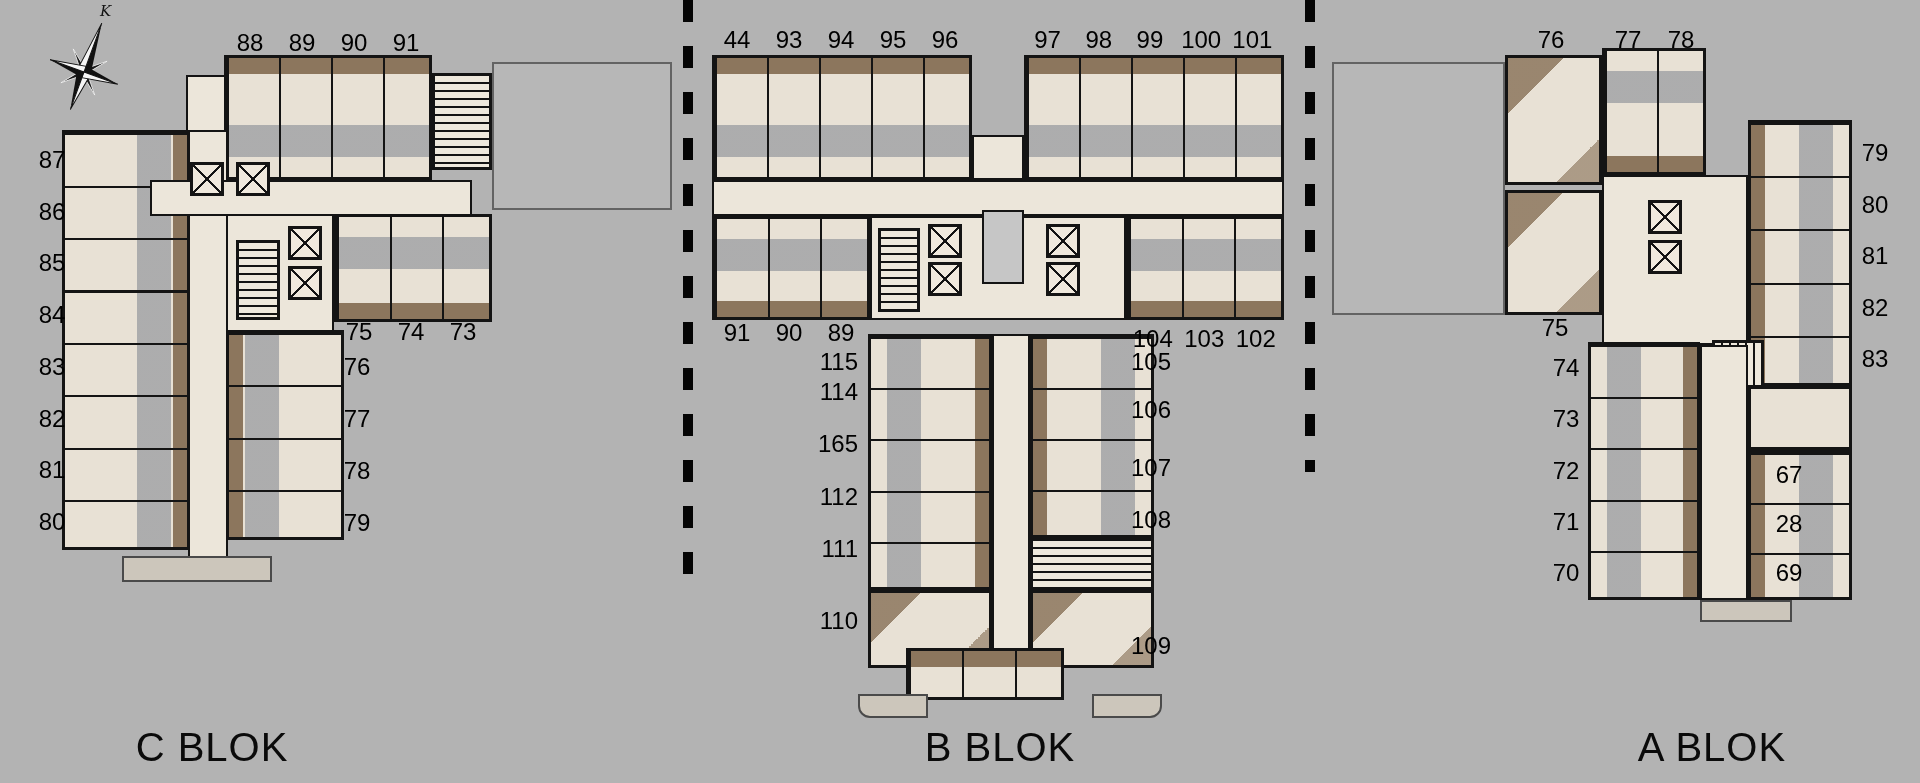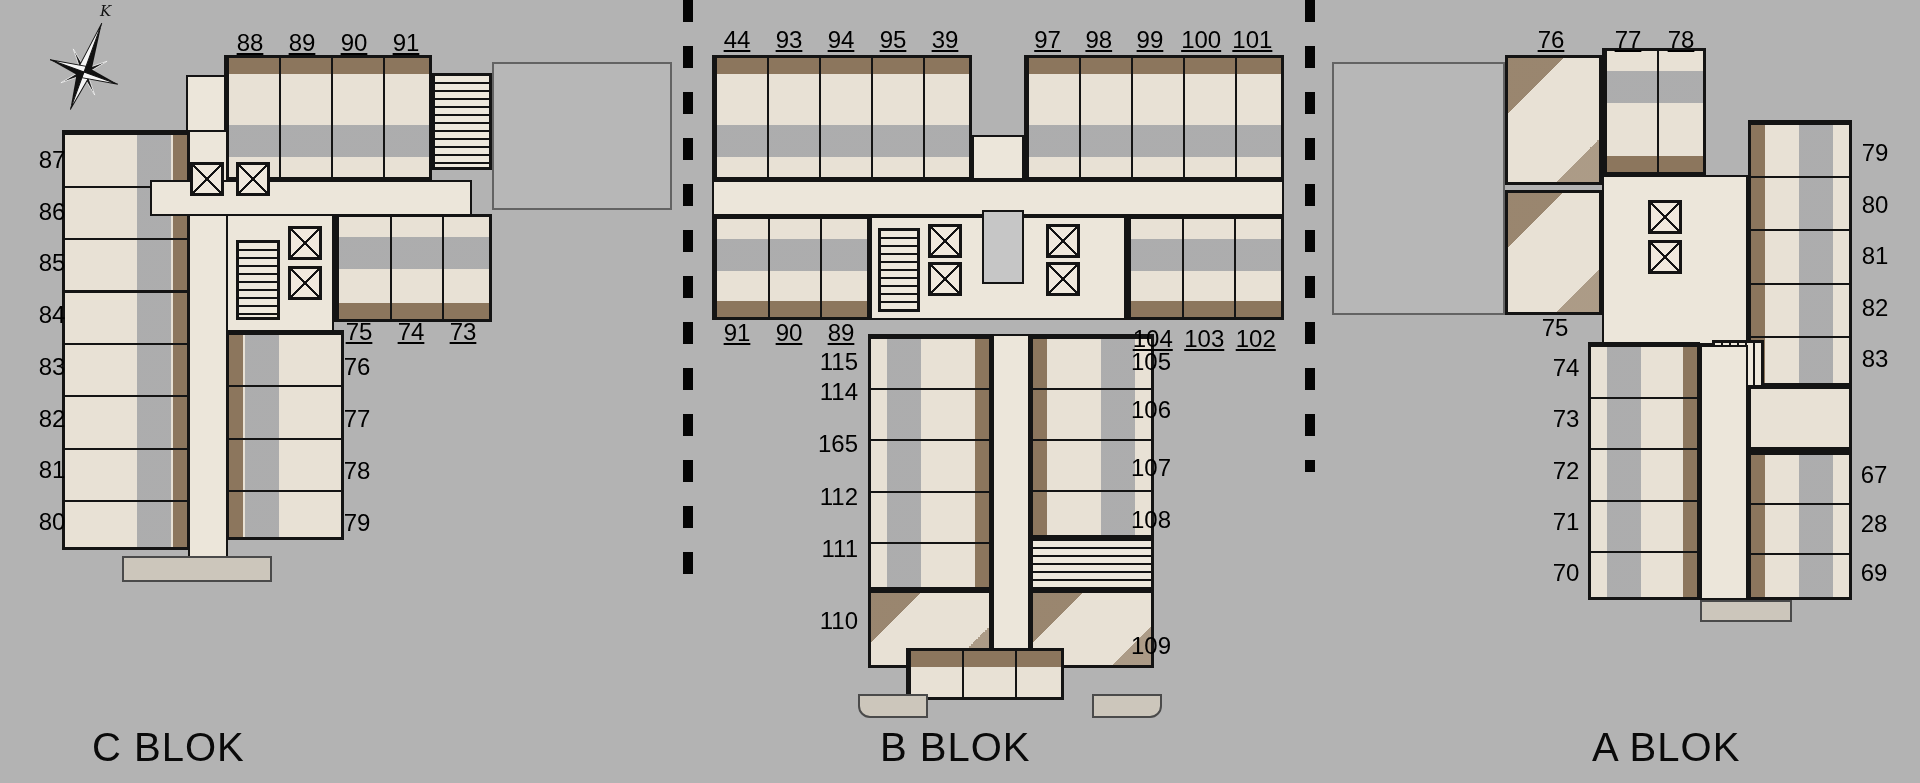--- a/index.html
+++ b/index.html
@@ -38,40 +38,40 @@
   .balcony{position:absolute;box-sizing:border-box;background:#ccc6bb;border:2px solid #4a4a4a;}
   .suite{position:absolute;box-sizing:border-box;border:3px solid #141414;background:
       linear-gradient(135deg,rgba(140,118,93,.85) 0 26%,transparent 26%),
       linear-gradient(315deg,rgba(140,118,93,.65) 0 20%,transparent 20%),
       #e8e1d5;}
   .dash-line{position:absolute;width:10px;
       background:repeating-linear-gradient(180deg,#050505 0 22px,transparent 22px 46px);}
 
   
   .room-num{font-size:24px;line-height:30px;color:#000;}
-  .num-row{position:absolute;display:flex;text-decoration:underline;}
+  .num-row{position:absolute;display:flex;}
   .num-row .room-num{width:var(--cellw,52px);text-align:center;}
   .num-col{position:absolute;display:flex;flex-direction:column;justify-content:space-between;}
   .num-col .room-num{display:block;text-align:center;width:100%;}
   .num-col.manual{justify-content:flex-end;}
   #b-stem-left-col{text-align:right;}
   #b-stem-left-col .room-num{text-align:right;}
   #b-stem-right-col .room-num{text-align:left;}
   #b-stem-left-col .room-num:nth-child(2){}
   #b-stem-left-col .room-num:nth-child(3){margin-top:22px}
   #b-stem-left-col .room-num:nth-child(4){margin-top:23px}
   #b-stem-left-col .room-num:nth-child(5){margin-top:22px}
   #b-stem-left-col .room-num:nth-child(6){margin-top:42px}
   #b-stem-right-col .room-num:nth-child(2){margin-top:18px}
   #b-stem-right-col .room-num:nth-child(3){margin-top:28px}
   #b-stem-right-col .room-num:nth-child(4){margin-top:22px}
   #b-stem-right-col .room-num:nth-child(5){margin-top:96px}
   #a-top-row .room-num:nth-child(2){margin-left:25px}
   #a-top-row .room-num:nth-child(3){margin-left:1px}
-  .block-label{position:absolute;width:240px;font-size:40px;line-height:46px;
+  .block-label{position:absolute;width:240px;text-align:center;font-size:40px;line-height:46px;
                color:#0a0a0a;letter-spacing:1px;}
 </style>
 </head>
 <body>
 
 <div id="stage">
 
   <svg style="position:absolute;left:24px;top:0;width:120px;height:130px" viewBox="0 0 120 130">
     <g transform="translate(60,72) rotate(20)">
 
@@ -171,21 +171,21 @@
     <div class="suite" style="left:1030px;top:590px;width:124px;height:78px"></div>
     <div class="wing cells-x bath-top" style="left:906px;top:648px;width:158px;height:52px;--cell:53px"></div>
     <div class="balcony" style="left:858px;top:694px;width:70px;height:24px;border-radius:0 0 0 12px"></div>
     <div class="balcony" style="left:1092px;top:694px;width:70px;height:24px;border-radius:0 0 12px 0"></div>
 
     <div class="num-row" id="b-top-left-row" style="left:711px;top:25px;--cellw:52px">
         <span class="room-num">44</span>
         <span class="room-num">93</span>
         <span class="room-num">94</span>
         <span class="room-num">95</span>
-        <span class="room-num">39</span>
+        <span class="room-num">96</span>
       </div>
     <div class="num-row" id="b-top-right-row" style="left:1022px;top:25px;--cellw:51.2px">
         <span class="room-num">97</span>
         <span class="room-num">98</span>
         <span class="room-num">99</span>
         <span class="room-num">100</span>
         <span class="room-num">101</span>
       </div>
     <div class="num-row" id="b-mid-left-row" style="left:711px;top:318px;--cellw:52px">
         <span class="room-num">91</span>
@@ -246,21 +246,21 @@
     <div class="num-col" id="a-left-75" style="left:1530px;top:313px;width:50px">
         <span class="room-num">75</span>
       </div>
     <div class="num-col" id="a-left-col" style="left:1542px;top:353px;width:48px;height:235px">
         <span class="room-num">74</span>
         <span class="room-num">73</span>
         <span class="room-num">72</span>
         <span class="room-num">71</span>
         <span class="room-num">70</span>
       </div>
-    <div class="num-col" id="a-right-lower-col" style="left:1850px;top:460px;width:48px;height:128px">
+    <div class="num-col" id="a-right-lower-col" style="left:1765px;top:460px;width:48px;height:128px">
         <span class="room-num">67</span>
         <span class="room-num">28</span>
         <span class="room-num">69</span>
       </div>
     <div class="block-label" id="a-label" style="left:1592px;top:724px">A BLOK</div>
   </div>
 
 </div>
 
 </body></html>

